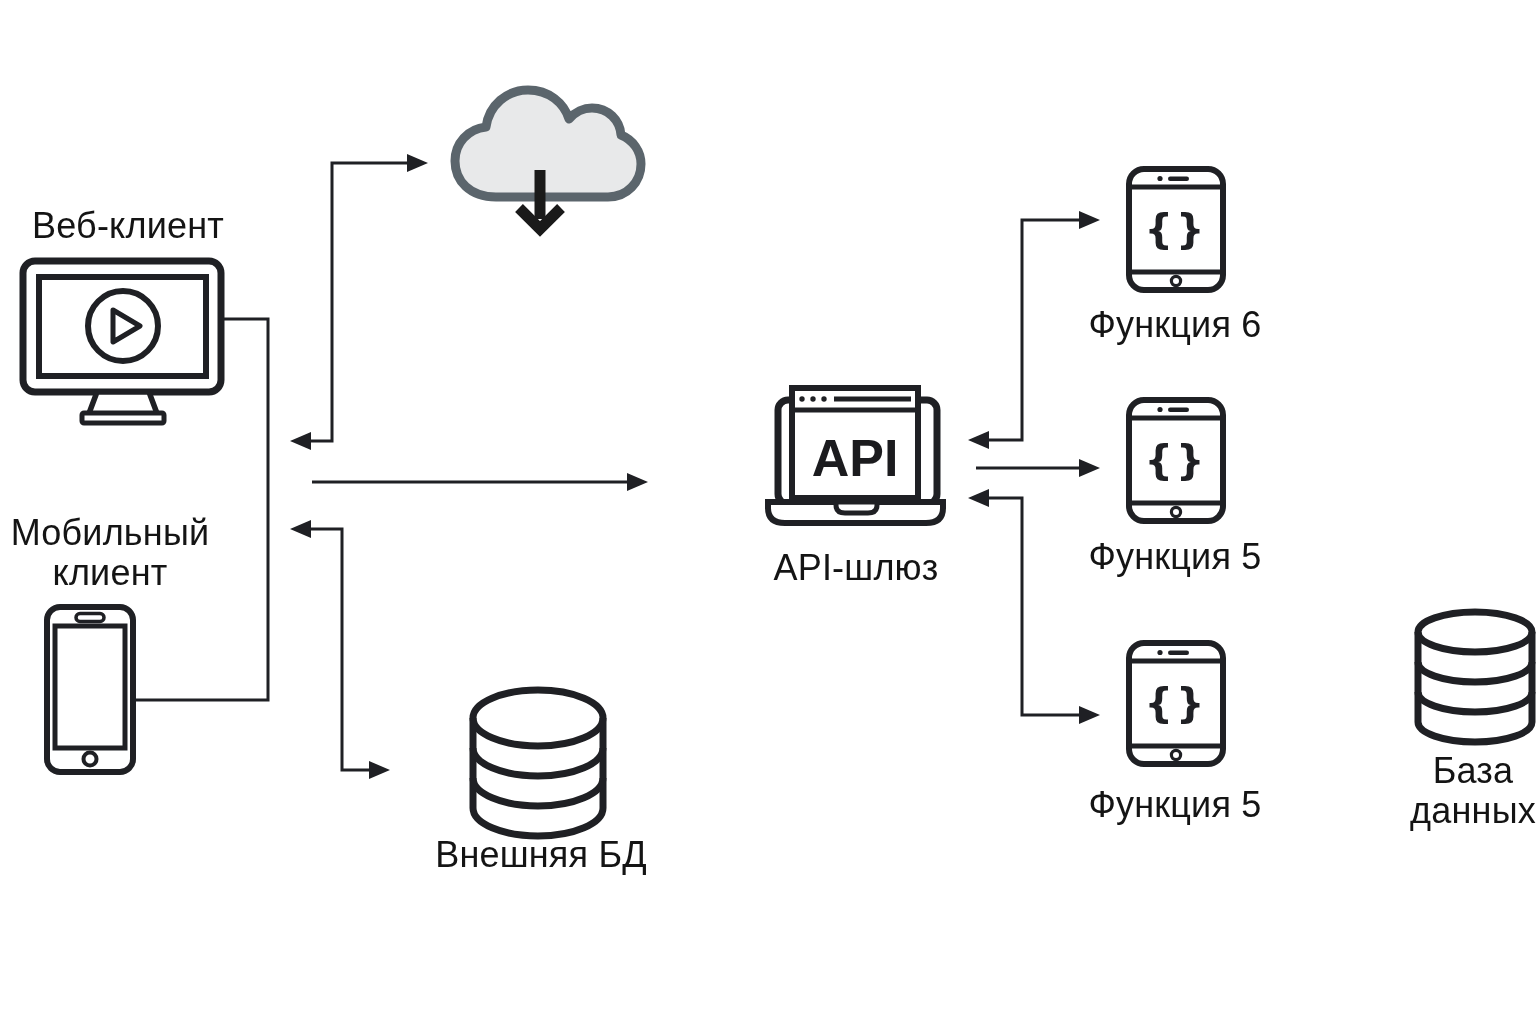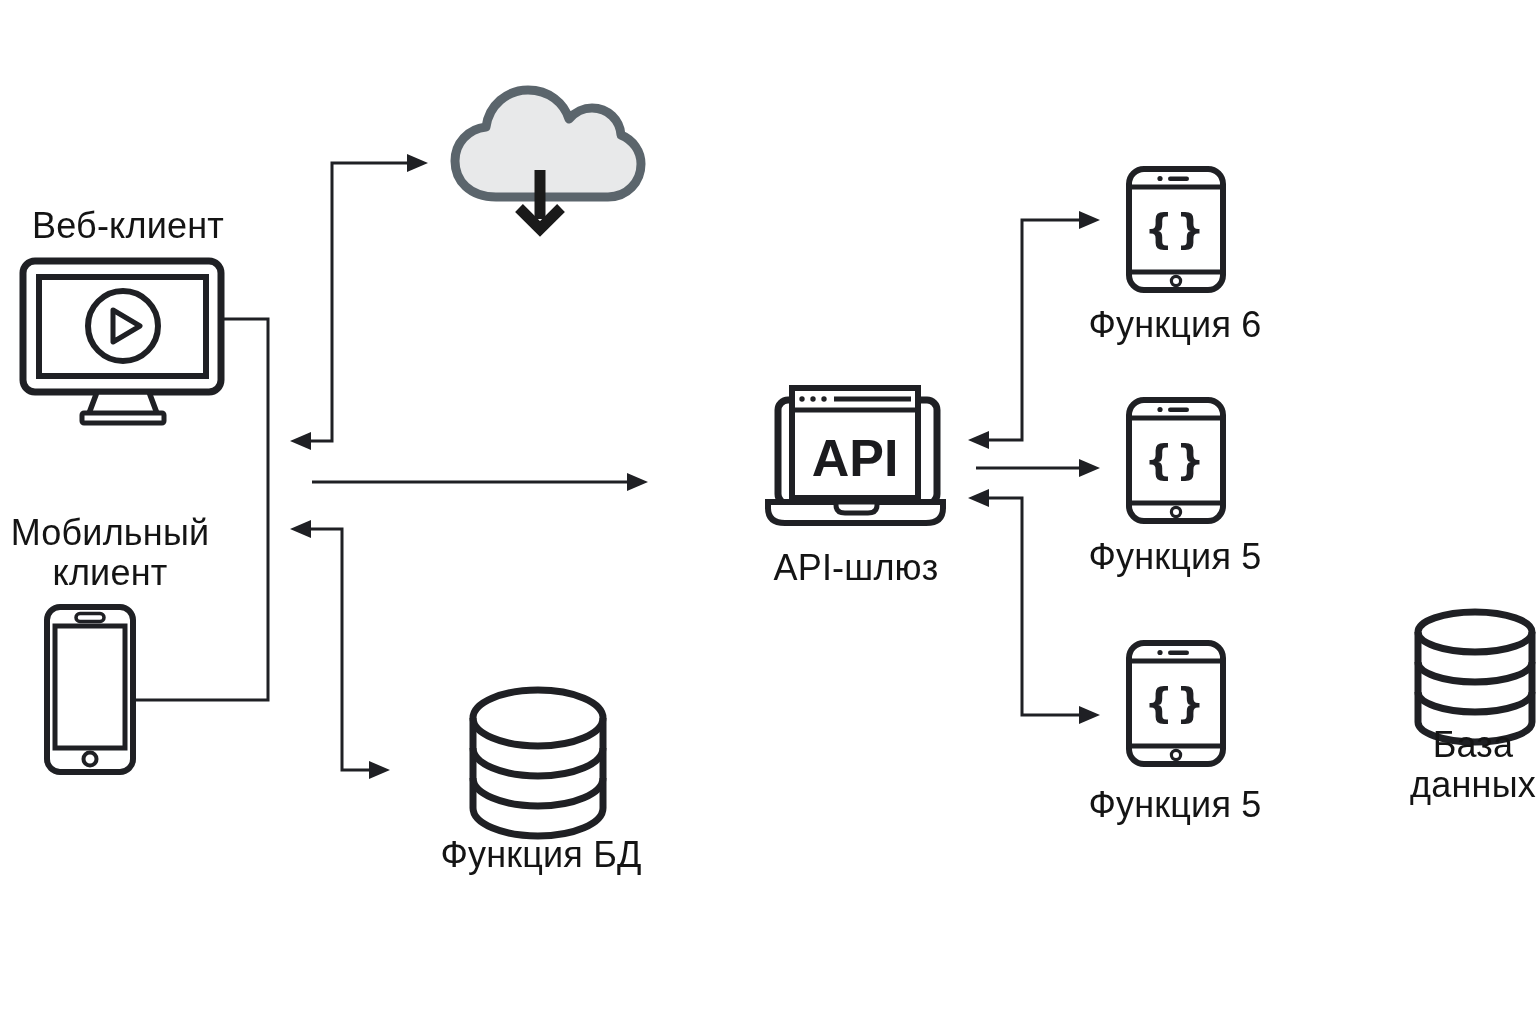--- a/index.html
+++ b/index.html
@@ -159,28 +159,28 @@
   </svg>
 
   <div class="lbl" style="left:128px;top:206px">Веб-клиент</div>
 
   <div class="lbl" style="left:110px;top:513px">
     <div>Мобильный</div>
     <div>клиент</div>
   </div>
 
 
-  <div class="lbl" style="left:541px;top:835px">Функция БД</div>
+  <div class="lbl" style="left:541px;top:835px">Внешняя БД</div>
 
   <div class="lbl" style="left:856px;top:548px">API-шлюз</div>
 
   <div class="lbl" style="left:1175px;top:305px">Функция 6</div>
 
   <div class="lbl" style="left:1175px;top:537px">Функция 5</div>
 
   <div class="lbl" style="left:1175px;top:785px">Функция 5</div>
 
-  <div class="lbl" style="left:1473px;top:725px">
+  <div class="lbl" style="left:1473px;top:751px">
     <div>База</div>
     <div>данных</div>
   </div>
 
 </div>
 
 </body></html>

